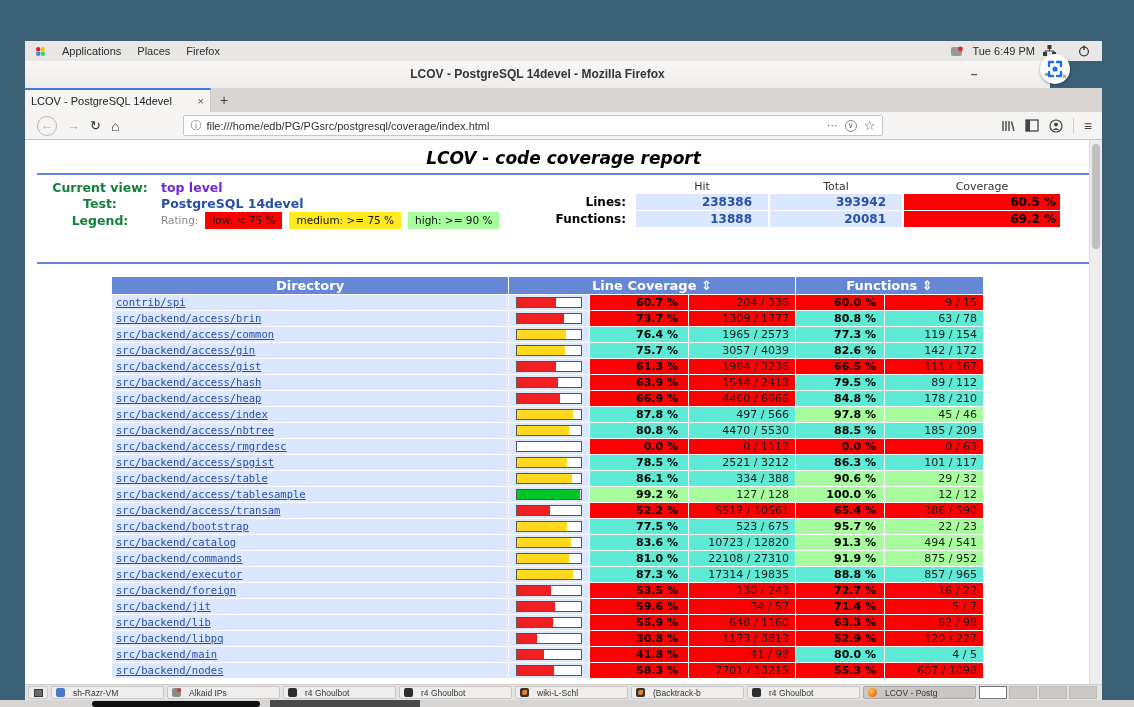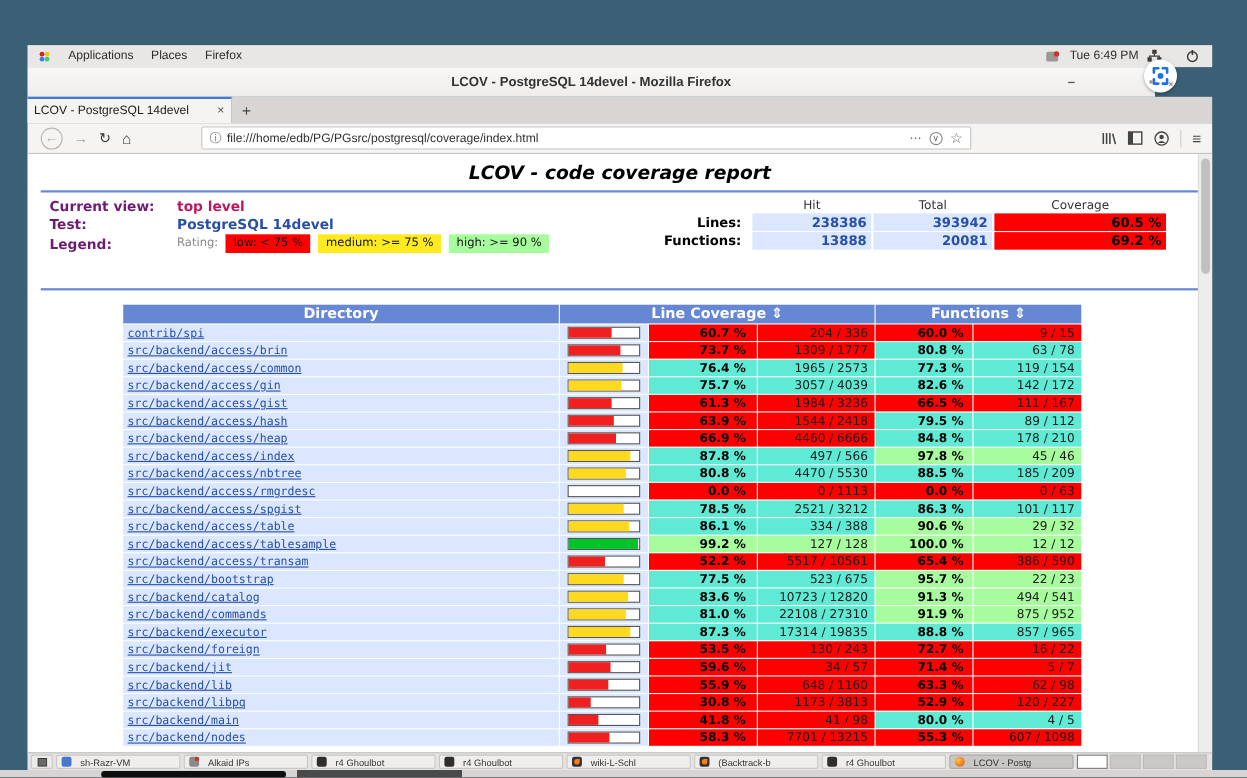--- a/index.html
+++ b/index.html
@@ -43,28 +43,28 @@
   
   .content{position:absolute;left:25px;top:140px;width:1077px;height:544px;background:#fff;overflow:hidden;}
   .scrolltrack{position:absolute;right:0;top:0;width:12px;height:544px;background:#EFEDEB;border-left:1px solid #DDD;}
   .scrollthumb{position:absolute;left:2px;top:4px;width:8px;height:105px;background:#C2C0BE;border-radius:5px;}
   .page-title{margin:8px 0 0 0;text-align:center;font-size:17px;font-weight:bold;font-style:italic;
               color:#000;font-family:"DejaVu Sans",sans-serif;}
   .rule{height:2px;background:#6688D4;margin:5px 12px 0 12px;}
   .infoblock{position:relative;height:78px;margin-top:4px;}
   .infotable{margin-left:20px;border-spacing:0 1px;font-size:12.5px;font-family:"DejaVu Sans",sans-serif;}
   .infotable td{padding:0;line-height:15px;}
-  .ilabel{font-weight:bold;text-align:left;padding-right:6px !important;min-width:110px;color:#701a75;}
+  .ilabel{font-weight:bold;text-align:center;padding-right:6px !important;min-width:110px;color:#15803d;}
   .ivalue{font-weight:bold;color:#284FA8;}
   .rating{color:#888;font-size:10.5px;}
   .chip{display:inline-block;font-size:10.5px;color:#111;padding:1px 7px;margin-left:7px;}
   .sumtable{position:absolute;top:0;right:40px;border-spacing:2px 1px;font-size:12px;font-family:"DejaVu Sans",sans-serif;}
   .sumtable th{font-weight:normal;font-size:11px;color:#333;padding:0 4px;}
   .sumtable .slabel{font-weight:bold;text-align:right;padding-right:8px;color:#000;}
-  .sumtable .snum{width:100px;background:#DAE7FE;color:#284FA8;font-weight:bold;text-align:right;padding:0 4px;line-height:15px;}
+  .sumtable .snum{width:100px;background:#DAE7FE;color:#284FA8;font-weight:bold;text-align:right;padding:0 16px;line-height:15px;}
   .sumtable .scov{width:148px;font-weight:bold;color:#000;text-align:right;padding:0 4px;line-height:15px;}
   
   .covtable{margin:12px 0 0 86px;border-spacing:1px;border-collapse:separate;font-size:11px;
             font-family:"DejaVu Sans",sans-serif;}
   .covtable th{background:#6688D4;color:#fff;font-weight:bold;font-size:13px;padding:1px 0;}
   .covtable td{height:15px;line-height:13px;padding:0;}
   td.dircell{width:392px;background:#DAE7FE;padding-left:4px;}
   td.dircell a{font-family:"DejaVu Sans Mono",monospace;font-size:10.5px;color:#284FA8;text-decoration:underline;}
   td.barcell{width:80px;background:#DAE7FE;text-align:center;}
   .barouter{width:64px;height:9px;border:1px solid #555;background:#fff;margin:0 auto;}
@@ -192,21 +192,21 @@
 
   <div class="content">
     <div class="page-title">LCOV - code coverage report</div>
     <div class="rule"></div>
 
     <div class="infoblock">
       <table class="infotable">
         <tbody>
             <tr>
           <td class="ilabel">Current view:</td>
-          <td class="ivalue"><a style="color:#be185d;text-decoration:none;">top level</a></td>
+          <td class="ivalue"><a style="color:#6d28d9;text-decoration:none;">top level</a></td>
         </tr>
         <tr>
           <td class="ilabel">Test:</td>
           <td class="ivalue">PostgreSQL 14devel</td>
         </tr>
         <tr>
           <td class="ilabel">Legend:</td>
           <td><span class="rating">Rating:</span><span><span class="chip" style="background: rgb(255, 0, 0);">low: &lt; 75 %</span><span class="chip" style="background: rgb(255, 234, 32);">medium: &gt;= 75 %</span><span class="chip" style="background: rgb(167, 252, 157);">high: &gt;= 90 %</span></span></td>
         </tr>
       </tbody>

